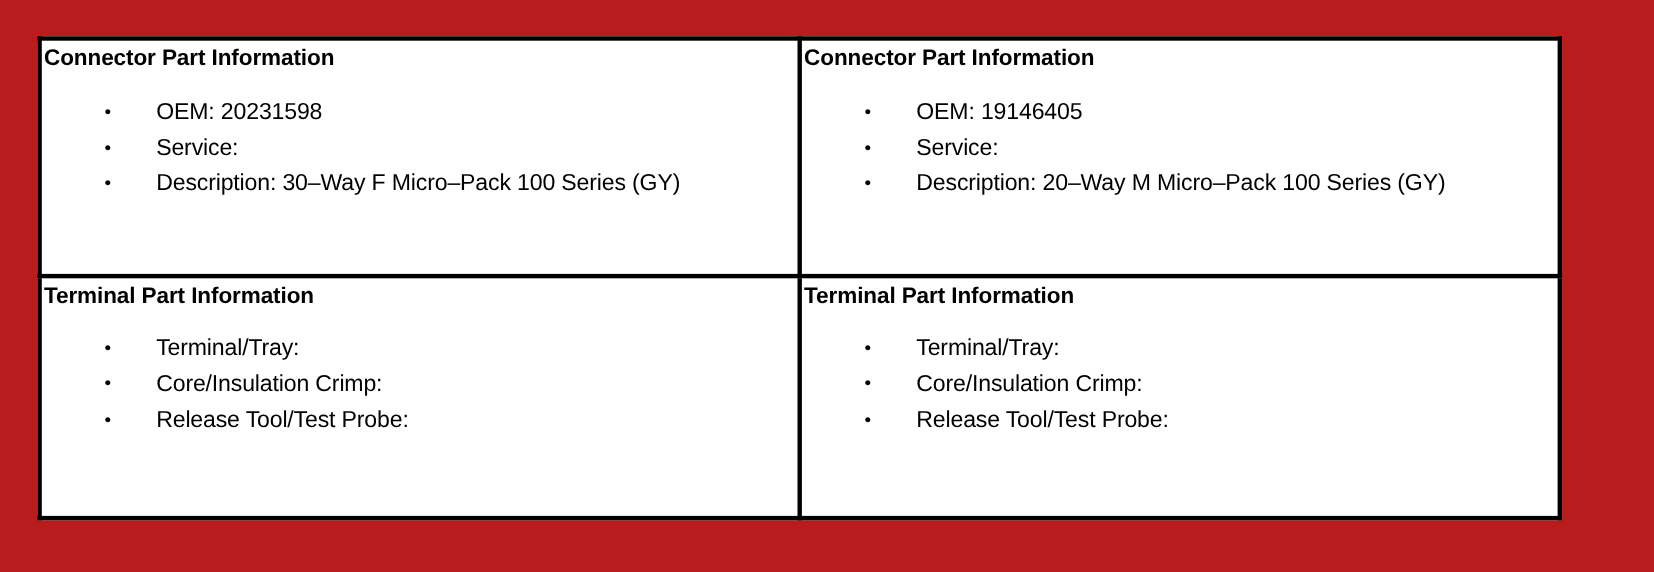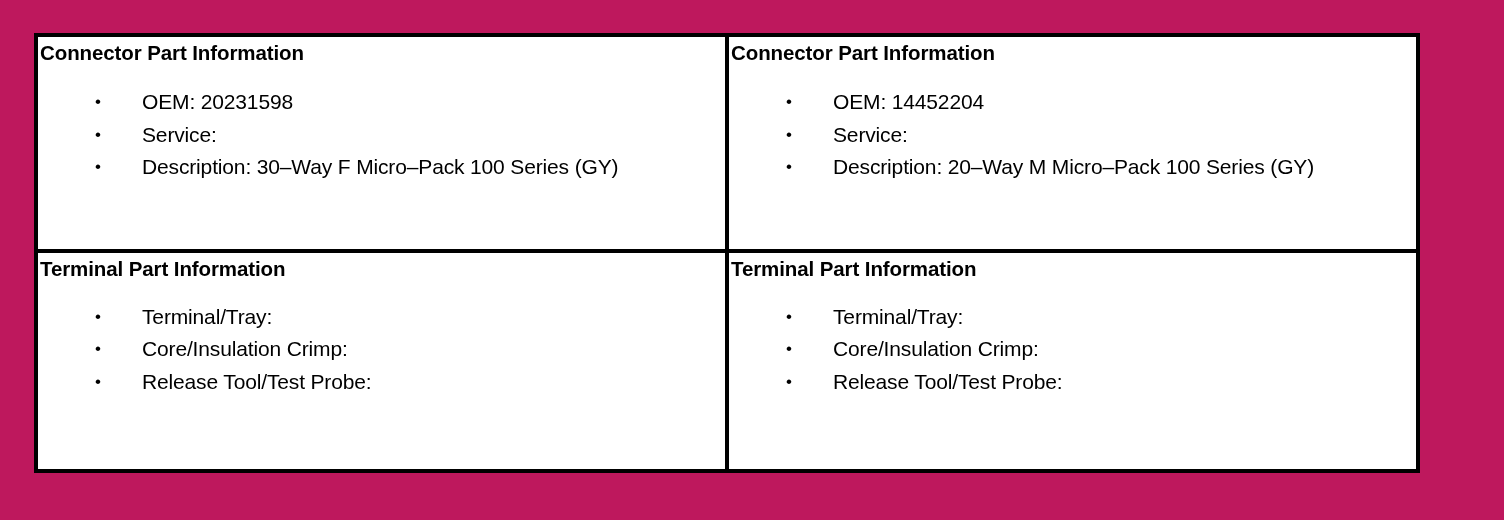--- a/index.html
+++ b/index.html
@@ -12,21 +12,21 @@
     height: 520px;
     font-family: "Liberation Sans", sans-serif;
     color: #000000;
     -webkit-font-smoothing: none;
   }
 
   #page {
     position: relative;
     width: 1504px;
     height: 520px;
-    background: #be185d;
+    background: #b91c1c;
     overflow: hidden;
   }
 
   
   .parts-table {
     position: absolute;
     left: 34px;
     top: 33px;
     width: 1386px;
     height: 440px;
@@ -113,21 +113,21 @@
             </ul>
           </div>
         </td>
 
         <td>
           <div class="cell-inner">
             <div class="cell-heading">Connector Part Information</div>
             <ul class="bullet-list">
               <li class="bullet-item">
                 <span class="bullet-dot">•</span>
-                <span>OEM: 14452204</span>
+                <span>OEM: 19146405</span>
               </li>
               <li class="bullet-item">
                 <span class="bullet-dot">•</span>
                 <span>Service:</span>
               </li>
               <li class="bullet-item">
                 <span class="bullet-dot">•</span>
                 <span>Description: 20–Way M Micro–Pack 100 Series (GY)</span>
               </li>
             </ul>

